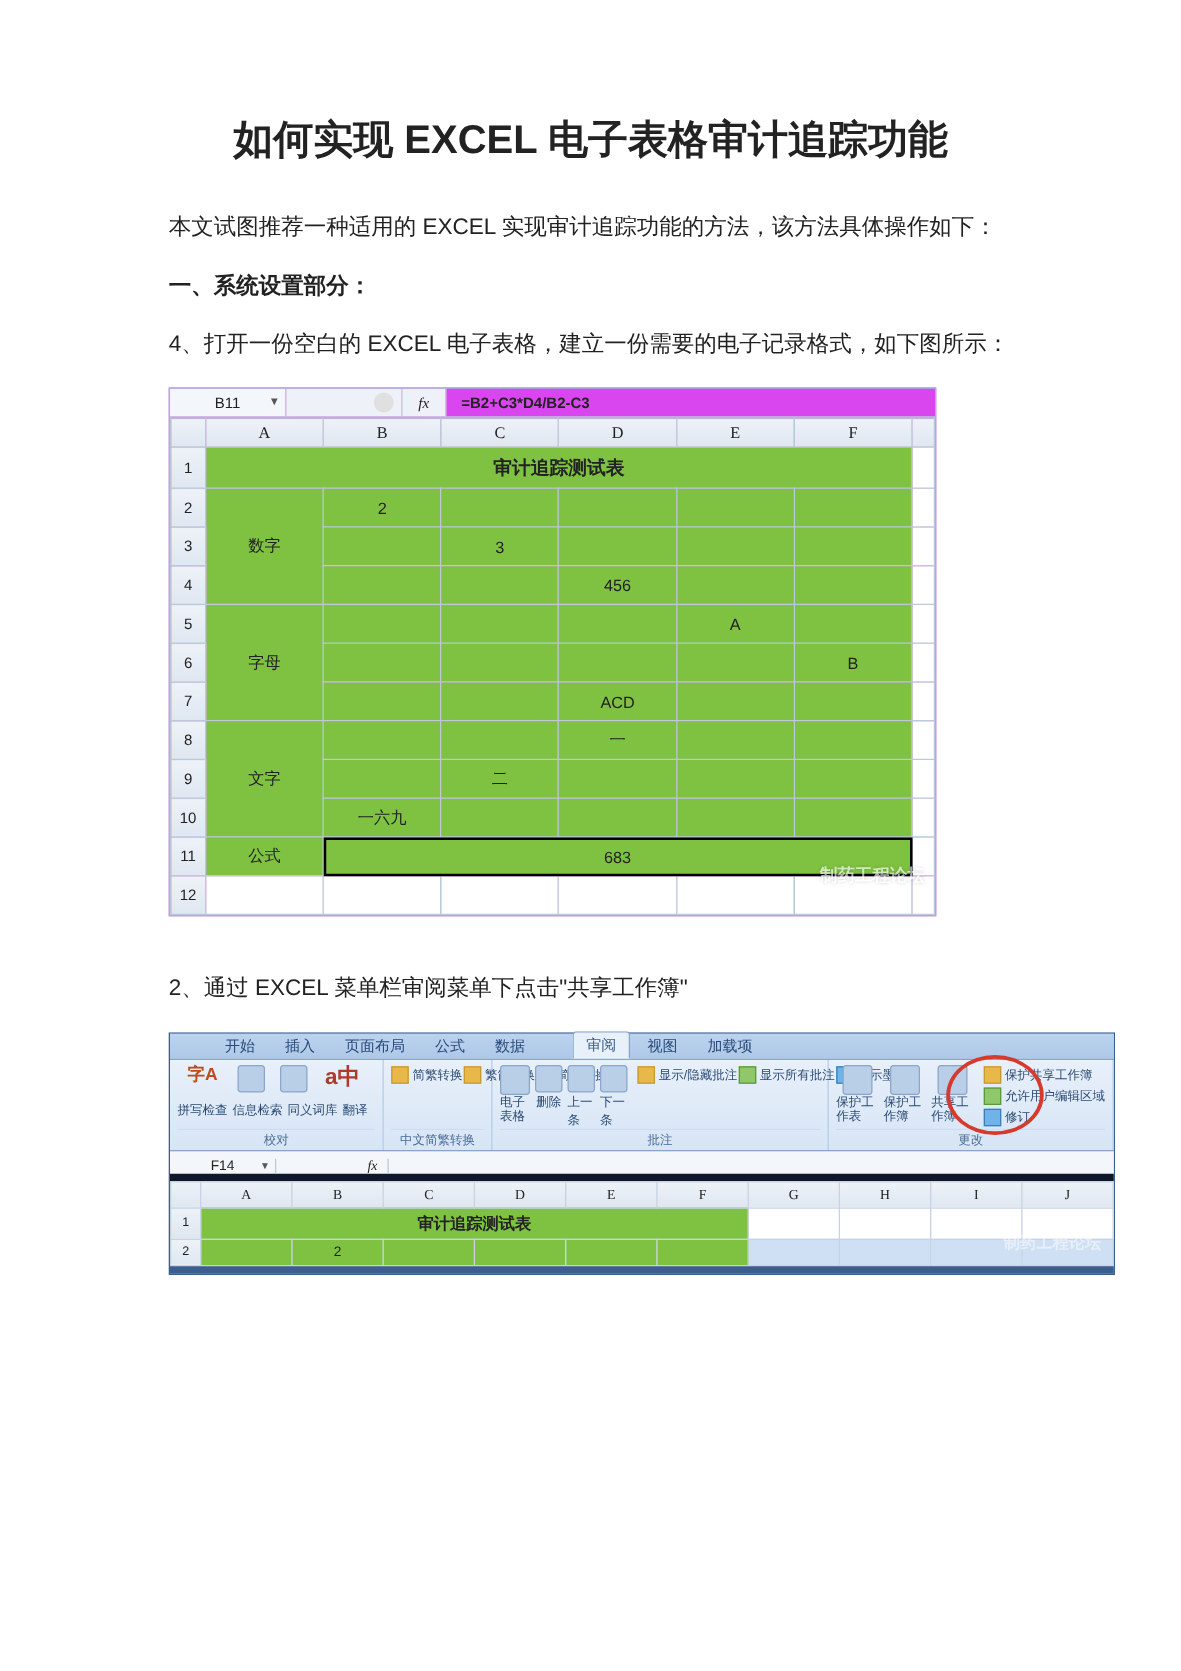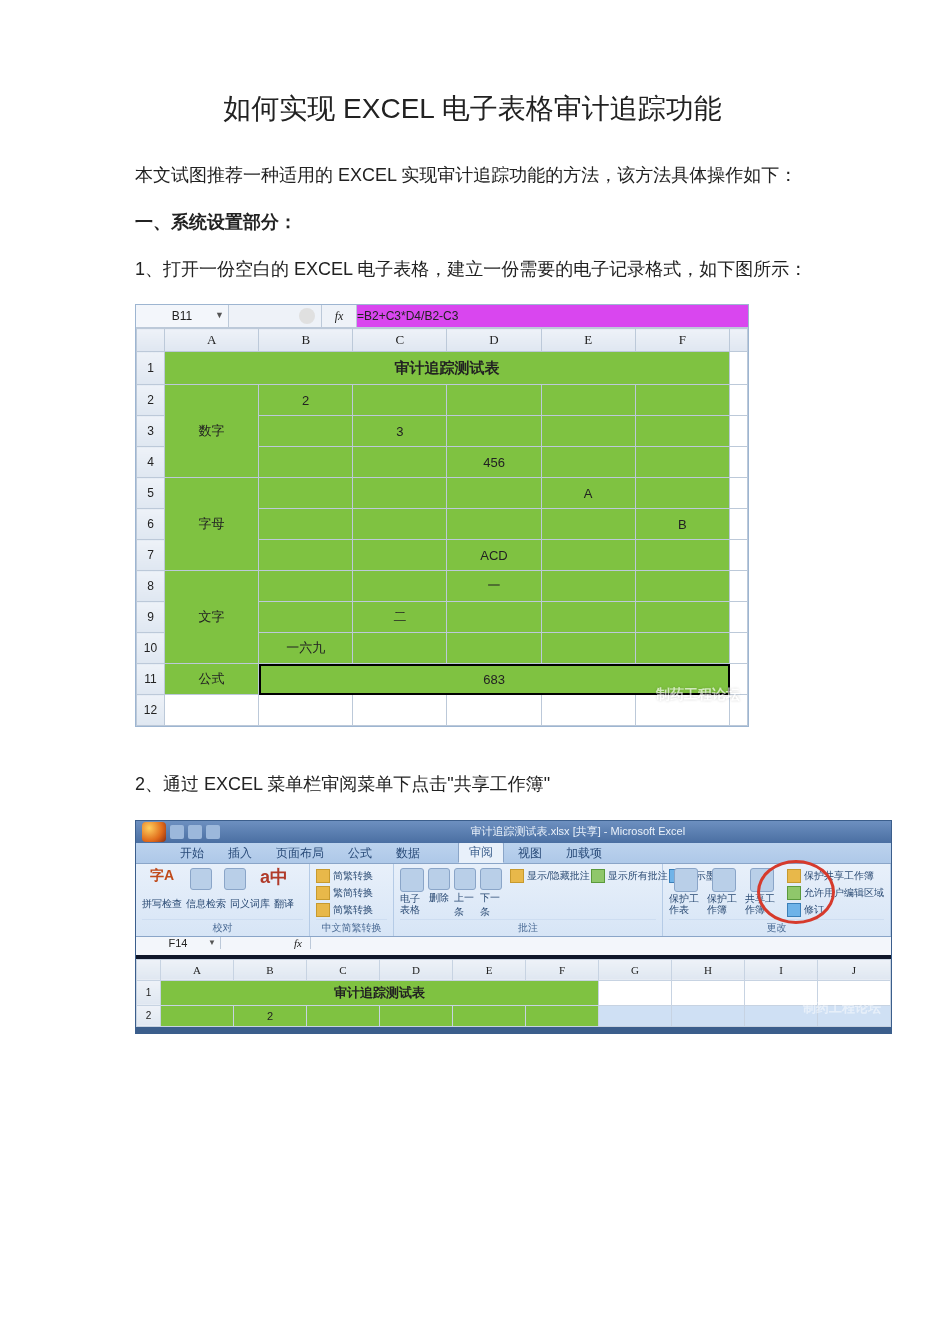--- a/index.html
+++ b/index.html
@@ -8,22 +8,22 @@
     background: #fff;
     font-family: "Microsoft YaHei", "SimSun", Arial, sans-serif;
     color: #222;
     width: 945px;
   }
   .page {
     padding: 90px 135px 60px 135px;
   }
   h1.title {
     text-align: center;
-    font-size: 28px;
-    font-weight: normal;
+    font-size: 32px;
+    font-weight: bold;
     margin: 0 0 30px 0;
   }
   p.body {
     font-size: 18px;
     line-height: 1.9;
     margin: 0 0 18px 0;
     text-align: justify;
   }
   p.section-head {
     font-weight: bold;
@@ -68,21 +68,21 @@
     justify-content: flex-end;
   }
   .ss1 .fxbtn { width:16px; height:16px; border-radius:8px; background:#e0e0e0; display:inline-block;}
   .ss1 .fxlabel {
     width: 34px; border-right:1px solid #bcc9d9;
     display:flex; align-items:center; justify-content:center;
     font-style: italic; font-family: "Times New Roman", serif;
     background:#eef2f8;
   }
   .ss1 .formula {
-    flex: 1; padding: 0 0; display:flex; align-items:center;
+    flex: 1; padding: 0 12px; display:flex; align-items:center;font-weight:bold;
   }
   
   .ss1 table {
     border-collapse: collapse;
     width: 100%;
     table-layout: fixed;
   }
   .ss1 th.colhdr, .ss1 th.rowhdr, .ss1 td {
     border: 1px solid #bcc9d9;
     font-size: 13px;
@@ -221,22 +221,22 @@
   .ss2 .redcircle {
     position:absolute;
     right: 56px; top: -4px;
     width: 72px; height: 58px;
     border: 3px solid #d63a2c;
     border-radius: 50%;
     pointer-events: none;
   }
   
   .ss2 .fbar2 {
-    height:18px; display:flex; align-items:flex-start; background:#f3f6fb;
-    border-bottom:4px solid #0f172a; font-size:11px;
+    height:18px; display:flex; align-items:flex-end; background:#f3f6fb;
+    border-bottom:6px solid #0f172a; font-size:11px;
   }
   .ss2 .fbar2 .nb { width:84px; border-right:1px solid #bcc9d9; display:flex;align-items:center;justify-content:center; position:relative;}
   .ss2 .fbar2 .nb .dd{position:absolute;right:4px;font-size:8px;color:#555;}
   .ss2 .fbar2 .btns{width:60px;border-right:1px solid #bcc9d9; display:flex;align-items:center;justify-content:flex-end;padding-right:4px;}
   .ss2 .fbar2 .fx{width:24px;border-right:1px solid #bcc9d9;display:flex;align-items:center;justify-content:center;font-style:italic;font-family:"Times New Roman",serif;}
   .ss2 table.sheet { border-collapse:collapse; width:100%; table-layout:fixed;}
   .ss2 table.sheet th, .ss2 table.sheet td {
     border:1px solid #c7d3e2; font-size:11px; text-align:center; font-weight:normal;
     height:18px;
   }
@@ -254,21 +254,21 @@
 <body>
 
 <div class="page">
 
   <h1 class="title">如何实现 EXCEL 电子表格审计追踪功能</h1>
 
   <p class="body">本文试图推荐一种适用的 EXCEL 实现审计追踪功能的方法，该方法具体操作如下：</p>
 
   <p class="section-head">一、系统设置部分：</p>
 
-  <p class="body">1、打开一份空白的 EXCEL 电子表格，建立一份需要的电子记录格式，如下图所示：</p>
+  <p class="body">4、打开一份空白的 EXCEL 电子表格，建立一份需要的电子记录格式，如下图所示：</p>
 
   <div class="figure">
     <div class="ss1">
       <div class="fbar">
         <div class="namebox">
           <span>B11</span>
           <span class="dd">▼</span>
         </div>
         <div class="fxbtns">
           <span class="fxbtn"></span>
@@ -406,27 +406,20 @@
       </tbody>
         </table>
       <div class="watermark1">制药工程论坛</div>
     </div>
   </div>
 
   <p class="body">2、通过 EXCEL 菜单栏审阅菜单下点击"共享工作簿"</p>
 
   <div class="figure">
     <div class="ss2">
-      <div class="titlebar">
-        <span class="office-btn"></span>
-        <span class="qat-icon"></span>
-        <span class="qat-icon"></span>
-        <span class="qat-icon"></span>
-        <span class="wintitle">审计追踪测试表.xlsx [共享] - Microsoft Excel</span>
-      </div>
       <div class="tabs">
         <span class="tab">开始</span>
         <span class="tab">插入</span>
         <span class="tab">页面布局</span>
         <span class="tab">公式</span>
         <span class="tab">数据</span>
         <span class="tab active">审阅</span>
         <span class="tab">视图</span>
         <span class="tab">加载项</span>
       </div>
@@ -450,21 +443,21 @@
           <div class="row" style="font-size:10px;color:#2a4a73;gap:4px">
             <span>拼写检查</span>
             <span>信息检索</span>
             <span>同义词库</span>
             <span>翻译</span>
           </div>
           <div class="grpname">校对</div>
         </div>
 
         <div class="grp" style="width:74px">
-          <div style="display:flex;flex-direction:column;gap:1px">
+          <div style="display:flex;flex-direction:row;gap:1px">
             <div class="smallitem">
                 <span class="ico"></span>
                 <span>简繁转换</span>
               </div>
             <div class="smallitem">
                 <span class="ico"></span>
                 <span>繁简转换</span>
               </div>
             <div class="smallitem">
                 <span class="ico"></span>

